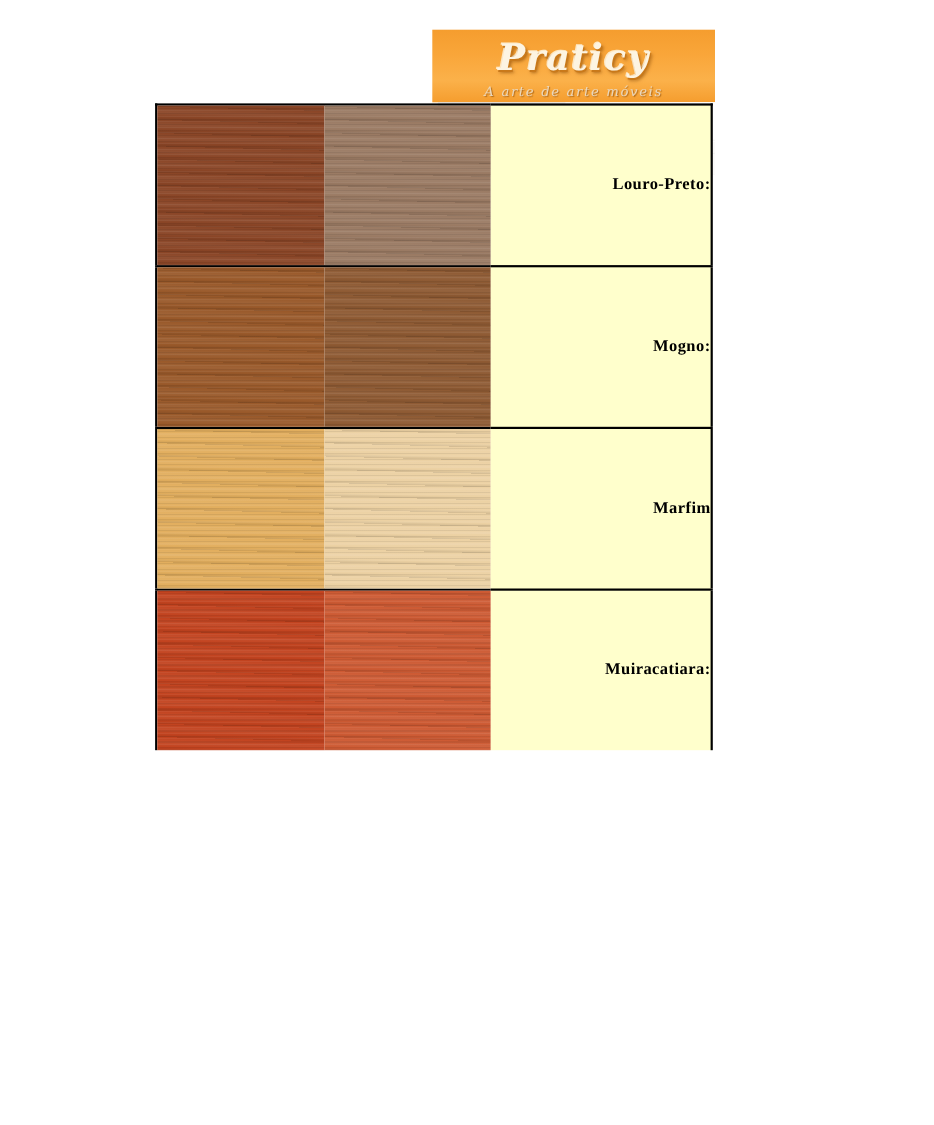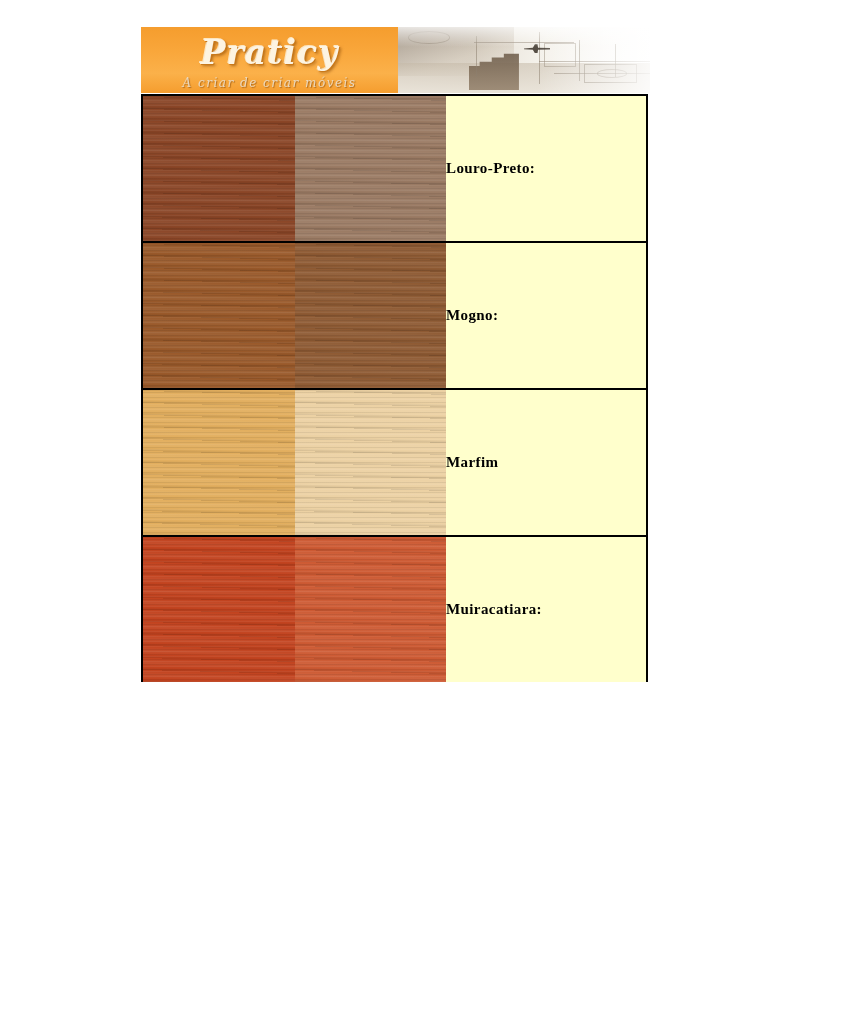--- a/index.html
+++ b/index.html
@@ -18,20 +18,21 @@
 
   
   .header {
     position: absolute;
     left: 141px;
     top: 27px;
     width: 509px;
     height: 66px;
     display: flex;
     align-items: flex-end;
+    flex-direction: column;
   }
   .logo-panel {
     position: relative;
     width: 257px;
     height: 66px;
     background: linear-gradient(180deg, #f59d2e 0%, #f9a63a 35%, #fbb14a 70%, #f59d2e 100%);
     overflow: hidden;
     flex: 0 0 auto;
   }
   .logo-wordmark {
@@ -165,20 +166,21 @@
     position: relative;
   }
   .label-cell {
     background: #ffffcc;
     padding-left: 5px;
     font-family: "Liberation Serif", "DejaVu Serif", serif;
     font-weight: bold;
     font-size: 15px;
     color: #000000;
     letter-spacing: 0.4px;
+    text-align: right;
   }
   .swatch-pair {
     display: flex;
     width: 100%;
     height: 145px;
   }
   .swatch {
     flex: 1 1 50%;
     position: relative;
     overflow: hidden;
@@ -217,21 +219,21 @@
   }
   .last-row td { border-bottom: none; }
 </style>
 </head>
 <body>
 
 <div class="header">
 
   <div class="logo-panel" style="--logo-bg: #f9a63a;">
     <div class="logo-wordmark">Praticy</div>
-    <div class="logo-tagline">A criar de criar móveis</div>
+    <div class="logo-tagline">A arte de arte móveis</div>
   </div>
 
   <div class="header-photo">
     <div class="hp-wall"></div>
     <div class="hp-floor"></div>
     <div class="hp-stair"></div>
     <div class="hp-line hp-col1"></div>
     <div class="hp-line hp-col2"></div>
     <div class="hp-line hp-col3"></div>
     <div class="hp-line hp-col4"></div>

